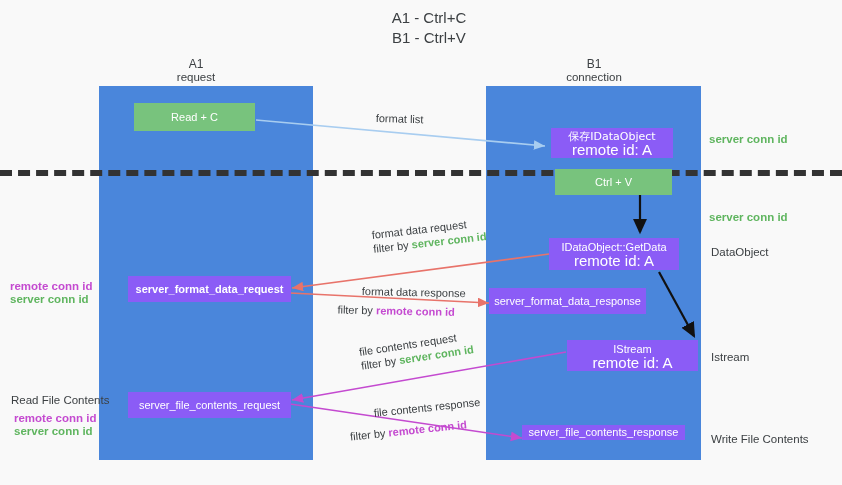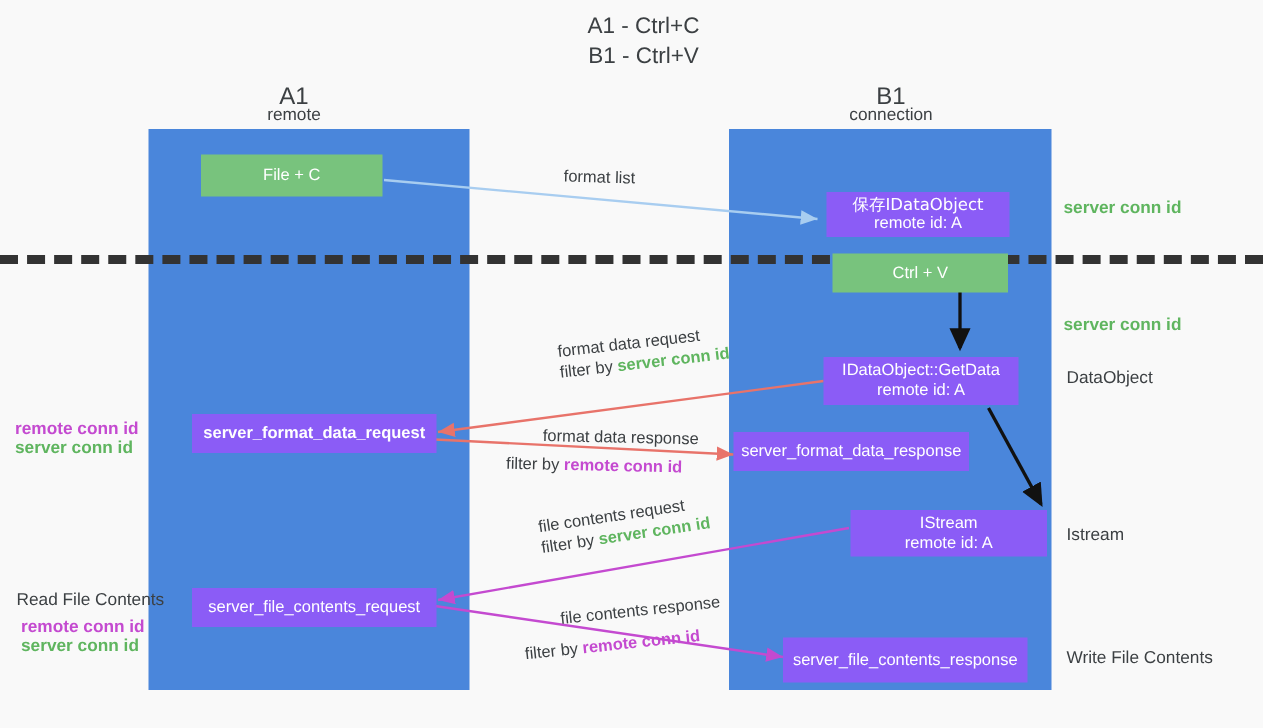--- a/index.html
+++ b/index.html
@@ -18,37 +18,37 @@
   }
   .title div{white-space:pre;}
 
   .col{
     position:absolute;background:#4a86db;
   }
   .col-header{
     position:absolute;text-align:center;color:#3c4043;
     font-size:11.5px;line-height:13px;
   }
-  .col-header .h1{font-size:16px;}
+  .col-header .h1{font-size:12px;}
 
   .dashed{
     position:absolute;left:0;width:842px;height:0;
     border-top:6px dashed #333333;
   }
 
   .node{
     position:absolute;box-sizing:border-box;
     display:flex;flex-direction:column;
     align-items:center;justify-content:center;
     color:#ffffff;font-size:11px;line-height:13px;
     text-align:center;
   }
   .node.green{background:#78c37d;}
   .node.orange{background:#8b5cf6;}
-  .node .l2{font-size:11px;}
+  .node .l2{font-size:15px;}
   .node .cjk{font-family:"DejaVu Sans",sans-serif;}
 
   .side-label{
     position:absolute;font-size:11.5px;line-height:14px;
     color:#3c4043;white-space:nowrap;
   }
   .side-label.green{color:#5fb55f;font-weight:bold;}
   .side-label.purple{color:#c44ad0;font-weight:bold;}
   .side-label.plain{color:#3c4043;}
 
@@ -67,21 +67,21 @@
 
 <div id="stage">
 
   <div class="title">
     <div>A1 - Ctrl+C</div>
     <div>B1 - Ctrl+V</div>
   </div>
 
   <div class="col-header" style="left:116px;top:58px;width:160px;">
     <div class="h1">A1</div>
-    <div>remote</div>
+    <div>request</div>
   </div>
   <div class="col-header" style="left:514px;top:58px;width:160px;">
     <div class="h1">B1</div>
     <div>connection</div>
   </div>
 
   <div class="col" style="left:99px;top:86px;width:214px;height:374px;"></div>
   <div class="col" style="left:486px;top:86px;width:215px;height:374px;"></div>
 
   <svg class="arrows" viewBox="0 0 842 485">
@@ -109,21 +109,21 @@
     <line x1="549" y1="254" x2="292" y2="288" stroke="#e8736a" stroke-width="1.6" marker-end="url(#ah-red)"></line>
     <line x1="290" y1="293" x2="489" y2="303" stroke="#e8736a" stroke-width="1.6" marker-end="url(#ah-red)"></line>
 
     <line x1="566" y1="352" x2="292" y2="400" stroke="#c44ad0" stroke-width="1.6" marker-end="url(#ah-purple)"></line>
     <line x1="290" y1="404" x2="522" y2="438" stroke="#c44ad0" stroke-width="1.6" marker-end="url(#ah-purple)"></line>
   </svg>
 
   <div class="dashed" style="top:170px;"></div>
 
   <div class="node green" style="left:134px;top:103px;width:121px;height:28px;">
-    <div>File + C</div>
+    <div>Read + C</div>
   </div>
 
   <div class="node orange" style="left:128px;top:276px;width:163px;height:26px;font-weight:bold;">
     <div>server_format_data_request</div>
   </div>
 
   <div class="node orange" style="left:128px;top:392px;width:163px;height:26px;">
     <div>server_file_contents_request</div>
   </div>
 
@@ -143,21 +143,21 @@
 
   <div class="node orange" style="left:489px;top:288px;width:157px;height:26px;">
     <div>server_format_data_response</div>
   </div>
 
   <div class="node orange" style="left:567px;top:340px;width:131px;height:31px;">
     <div>IStream</div>
     <div class="l2">remote id: A</div>
   </div>
 
-  <div class="node orange" style="left:522px;top:425px;width:163px;height:30px;">
+  <div class="node orange" style="left:522px;top:425px;width:163px;height:15px;">
     <div>server_file_contents_response</div>
   </div>
 
   <div class="edge-label" style="left:376px;top:111px;transform:rotate(1.6deg);">
     <span>format list</span>
   </div>
 
   <div class="edge-label" style="left:371px;top:228px;transform:rotate(-6.5deg);">
     <div>format data request</div>
     <div>

